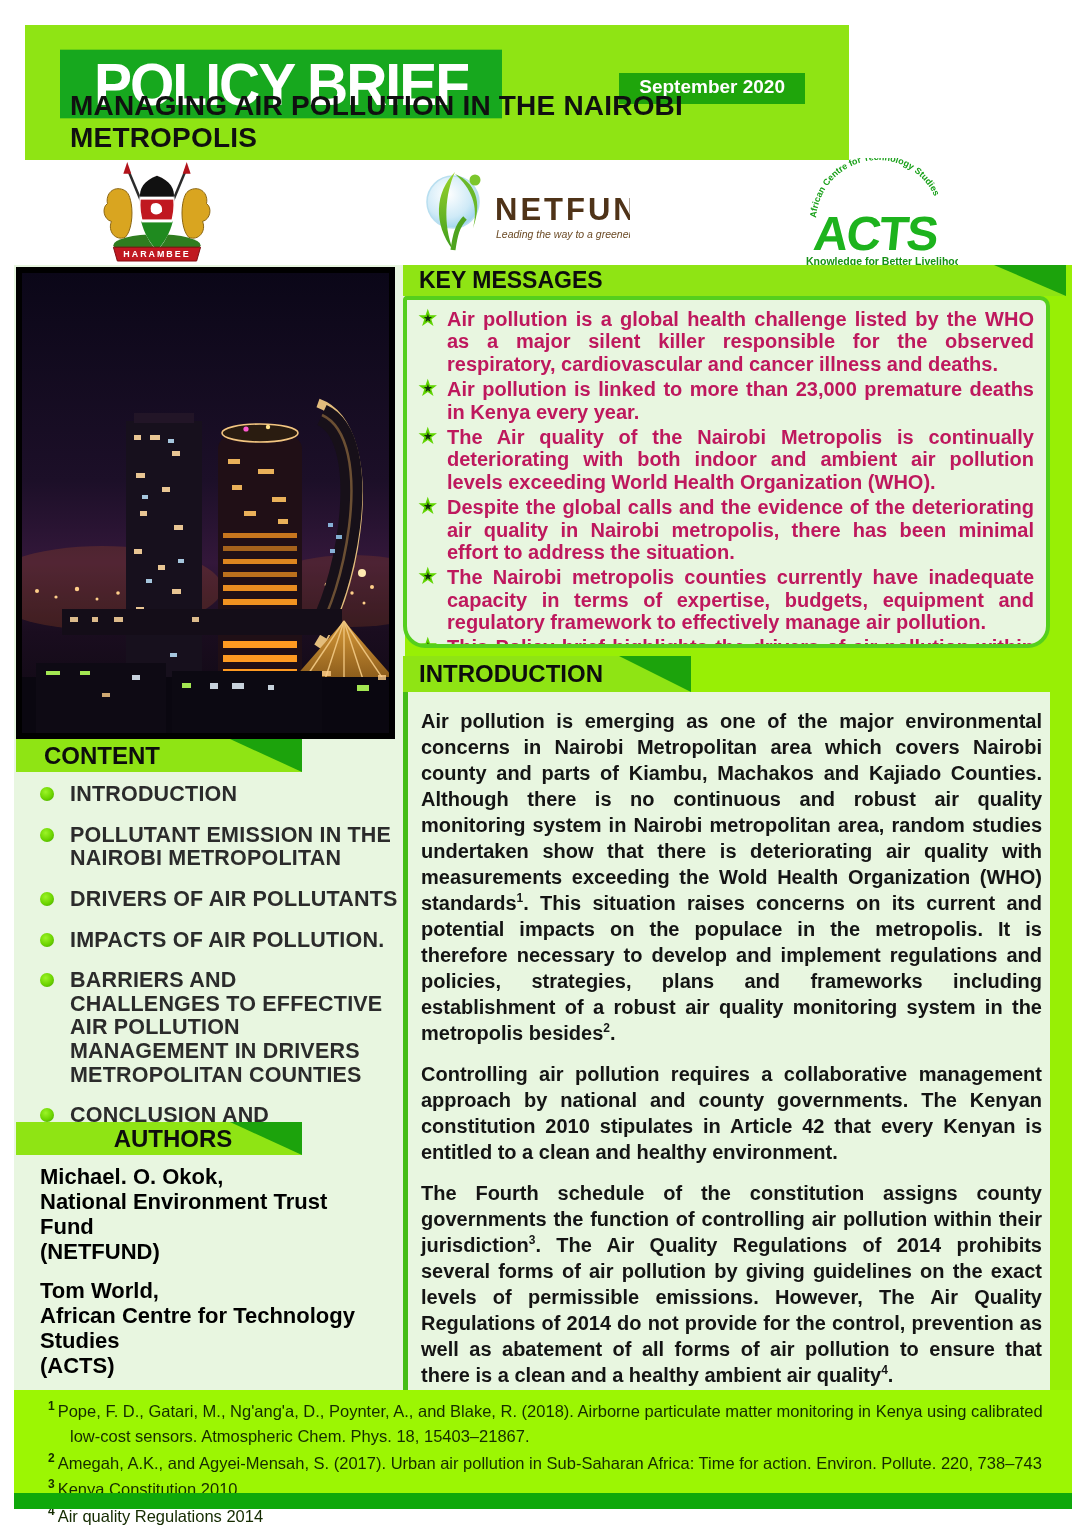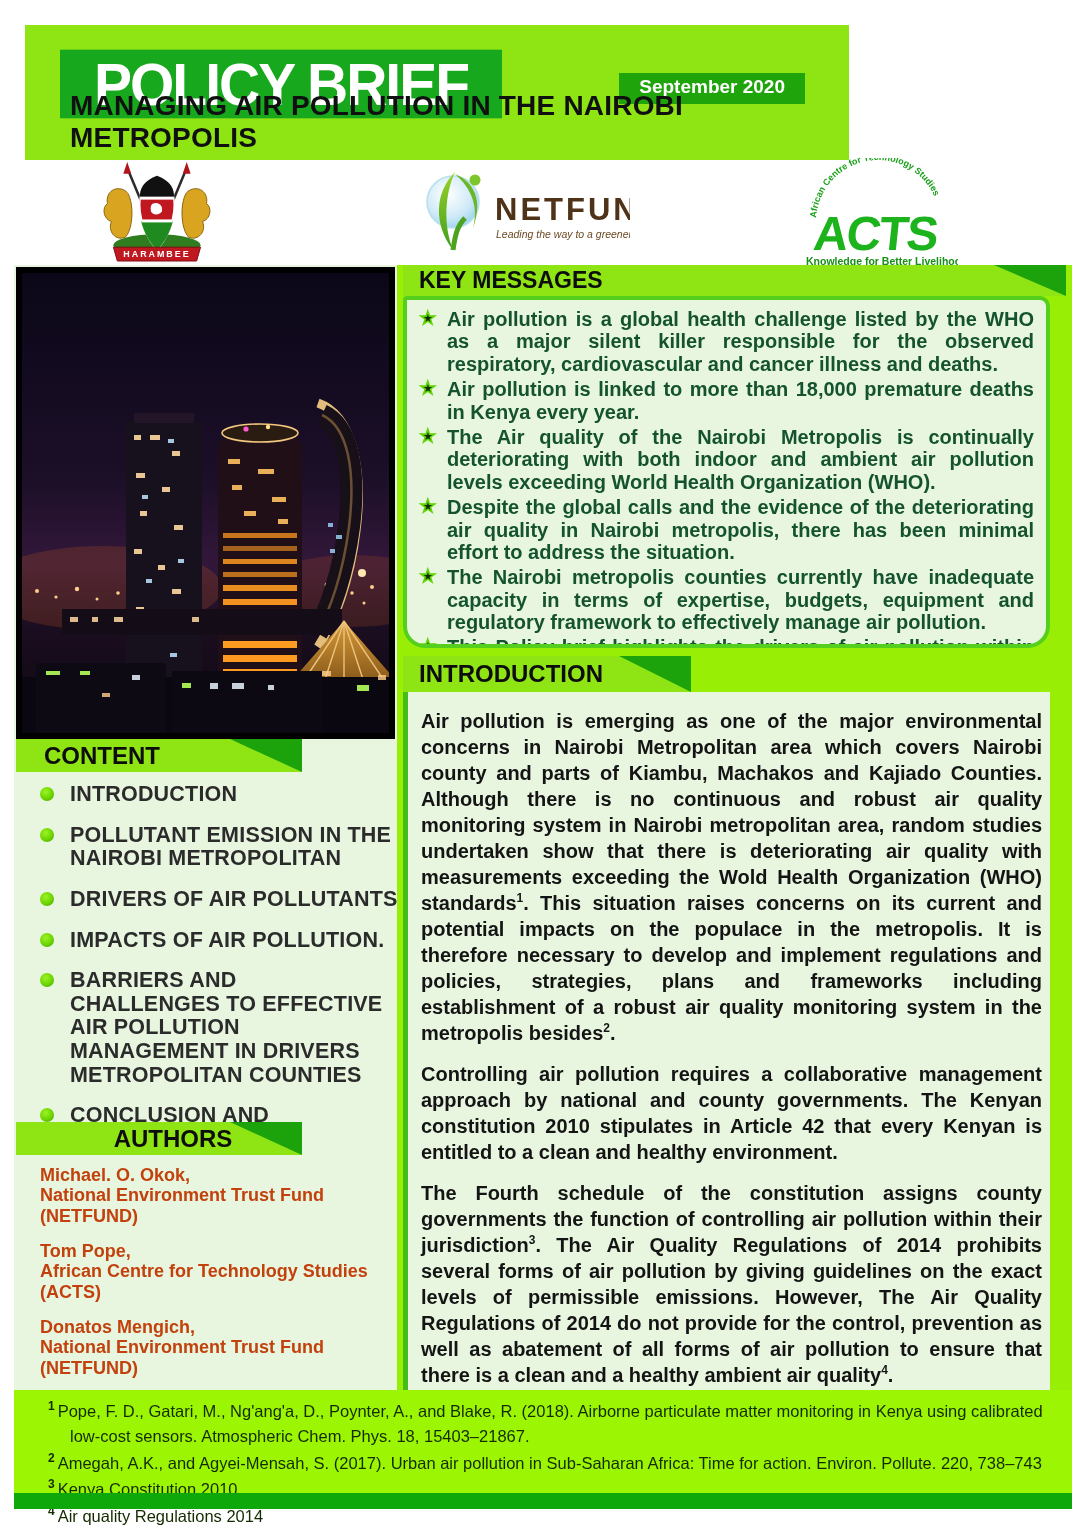--- a/index.html
+++ b/index.html
@@ -18,48 +18,48 @@
   
   .logo-row{position:absolute;left:0;top:160px;width:1090px;height:105px;background:#fff;}
   .logo{position:absolute;top:0;}
   .logo-kenya{left:93px;}
   .logo-netfund{left:415px;top:6px;}
   .logo-acts{left:798px;top:-2px;}
 
   
   .body-area{position:absolute;left:14px;top:265px;width:1058px;height:1125px;background:#98EF05;}
 
-  .left-col{position:absolute;left:0;top:0;width:383px;height:1125px;background:#E8F6E0;}
+  .left-col{position:absolute;left:0;top:0;width:383px;height:1125px;background:#E8F6E0;padding-left:8px;}
   .photo{position:absolute;left:2px;top:2px;width:367px;height:460px;background:#000;padding:6px;}
   .photo svg{display:block;width:100%;height:100%;}
 
   .section-header{position:relative;background:#8FE414;color:#0d0d0d;font-weight:bold;
                   display:flex;align-items:center;overflow:hidden;}
   .section-header::after{content:"";position:absolute;right:0;top:0;bottom:0;width:72px;
                   background:#1CA30C;clip-path:polygon(0 0,100% 0,100% 100%);}
   .content-header{position:absolute;left:2px;top:474px;width:258px;height:33px;font-size:24px;padding-left:28px;}
   .authors-header{position:absolute;left:2px;top:857px;width:258px;height:33px;font-size:24px;padding-left:28px;justify-content:center;}
 
   .content-list{position:absolute;left:26px;top:518px;width:352px;margin:0;padding:0;list-style:none;}
   .content-list li{position:relative;margin-bottom:17px;padding-left:30px;font-size:21.5px;
                    line-height:1.1;color:#2b2b2b;font-weight:bold;letter-spacing:.2px;}
   .content-list li:nth-child(3){white-space:nowrap;overflow:visible;}
   .dot{position:absolute;left:0;top:4px;width:14px;height:14px;border-radius:50%;
        background:radial-gradient(circle at 40% 35%, #9CF427 0%, #6CD400 55%, #3F9E00 100%);}
 
   .authors-list{position:absolute;left:26px;top:900px;width:340px;}
-  .author{margin-bottom:15px;font-size:18px;line-height:1.13;color:#c2410c;font-weight:bold;}
+  .author{margin-bottom:15px;font-size:22px;line-height:1.13;color:#000000;font-weight:bold;}
 
   .right-col{position:absolute;left:389px;top:0;width:729px;height:1125px;}
   .km-header{width:647px;height:31px;font-size:23px;padding-left:16px;}
   .km-box{box-sizing:border-box;width:647px;height:352px;background:#E8F6E0;border:4px solid #55CF1D;
           border-radius:4px 10px 22px 22px;padding:8px 12px 6px 8px;overflow:hidden;}
   .km-list{margin:0;padding:0;list-style:none;}
   .km-list li{position:relative;padding-left:32px;margin-bottom:3px;}
-  .km-text{display:block;font-size:20px;line-height:1.12;text-align:justify;color:#14532d;font-weight:bold;}
+  .km-text{display:block;font-size:20px;line-height:1.12;text-align:justify;color:#be185d;font-weight:bold;}
   .star{position:absolute;left:2px;top:-2px;width:24px;height:24px;}
   .star::before{content:"\2605";position:absolute;left:0;top:0;font-size:24px;line-height:24px;color:#5FD400;}
   .star::after{content:"\2605";position:absolute;left:6px;top:7px;font-size:11px;line-height:11px;color:#11300a;}
 
   .intro-header{margin-top:8px;width:272px;height:36px;font-size:24px;padding-left:16px;}
   .intro-panel{box-sizing:border-box;width:647px;height:698px;background:#E8F6E0;border-left:5px solid #44BD16;
                padding:16px 8px 0 13px;overflow:hidden;}
   .intro-panel p{margin:0 0 15px 0;font-size:20px;line-height:1.3;text-align:justify;color:#141414;font-weight:bold;}
   .intro-panel sup,.footnotes sup{font-size:12px;font-weight:bold;}
 
@@ -291,21 +291,21 @@
       <div class="section-header authors-header">
         <span>AUTHORS</span>
       </div>
       <div class="authors-list">
           <div class="author">
             <div>Michael. O. Okok,</div>
             <div>National Environment Trust Fund</div>
             <div>(NETFUND)</div>
           </div>
           <div class="author">
-            <div>Tom Pope,</div>
+            <div>Tom World,</div>
             <div>African Centre for Technology Studies</div>
             <div>(ACTS)</div>
           </div>
           <div class="author">
             <div>Donatos Mengich,</div>
             <div>National Environment Trust Fund</div>
             <div>(NETFUND)</div>
           </div>
         </div>
     </div>
@@ -315,21 +315,21 @@
         <span>KEY MESSAGES</span>
       </div>
       <div class="km-box">
         <ul class="km-list">
             <li>
               <span class="star"></span>
               <span class="km-text">Air pollution is a global health challenge listed by the WHO as a major silent killer responsible for the observed respiratory, cardiovascular and cancer illness and deaths.</span>
             </li>
             <li>
               <span class="star"></span>
-              <span class="km-text">Air pollution is linked to more than 18,000 premature deaths in Kenya every year.</span>
+              <span class="km-text">Air pollution is linked to more than 23,000 premature deaths in Kenya every year.</span>
             </li>
             <li>
               <span class="star"></span>
               <span class="km-text">The Air quality of the Nairobi Metropolis is continually deteriorating with both indoor and ambient air pollution levels exceeding World Health Organization (WHO).</span>
             </li>
             <li>
               <span class="star"></span>
               <span class="km-text">Despite the global calls and the evidence of the deteriorating air quality in Nairobi metropolis, there has been minimal effort to address the situation.</span>
             </li>
             <li>

